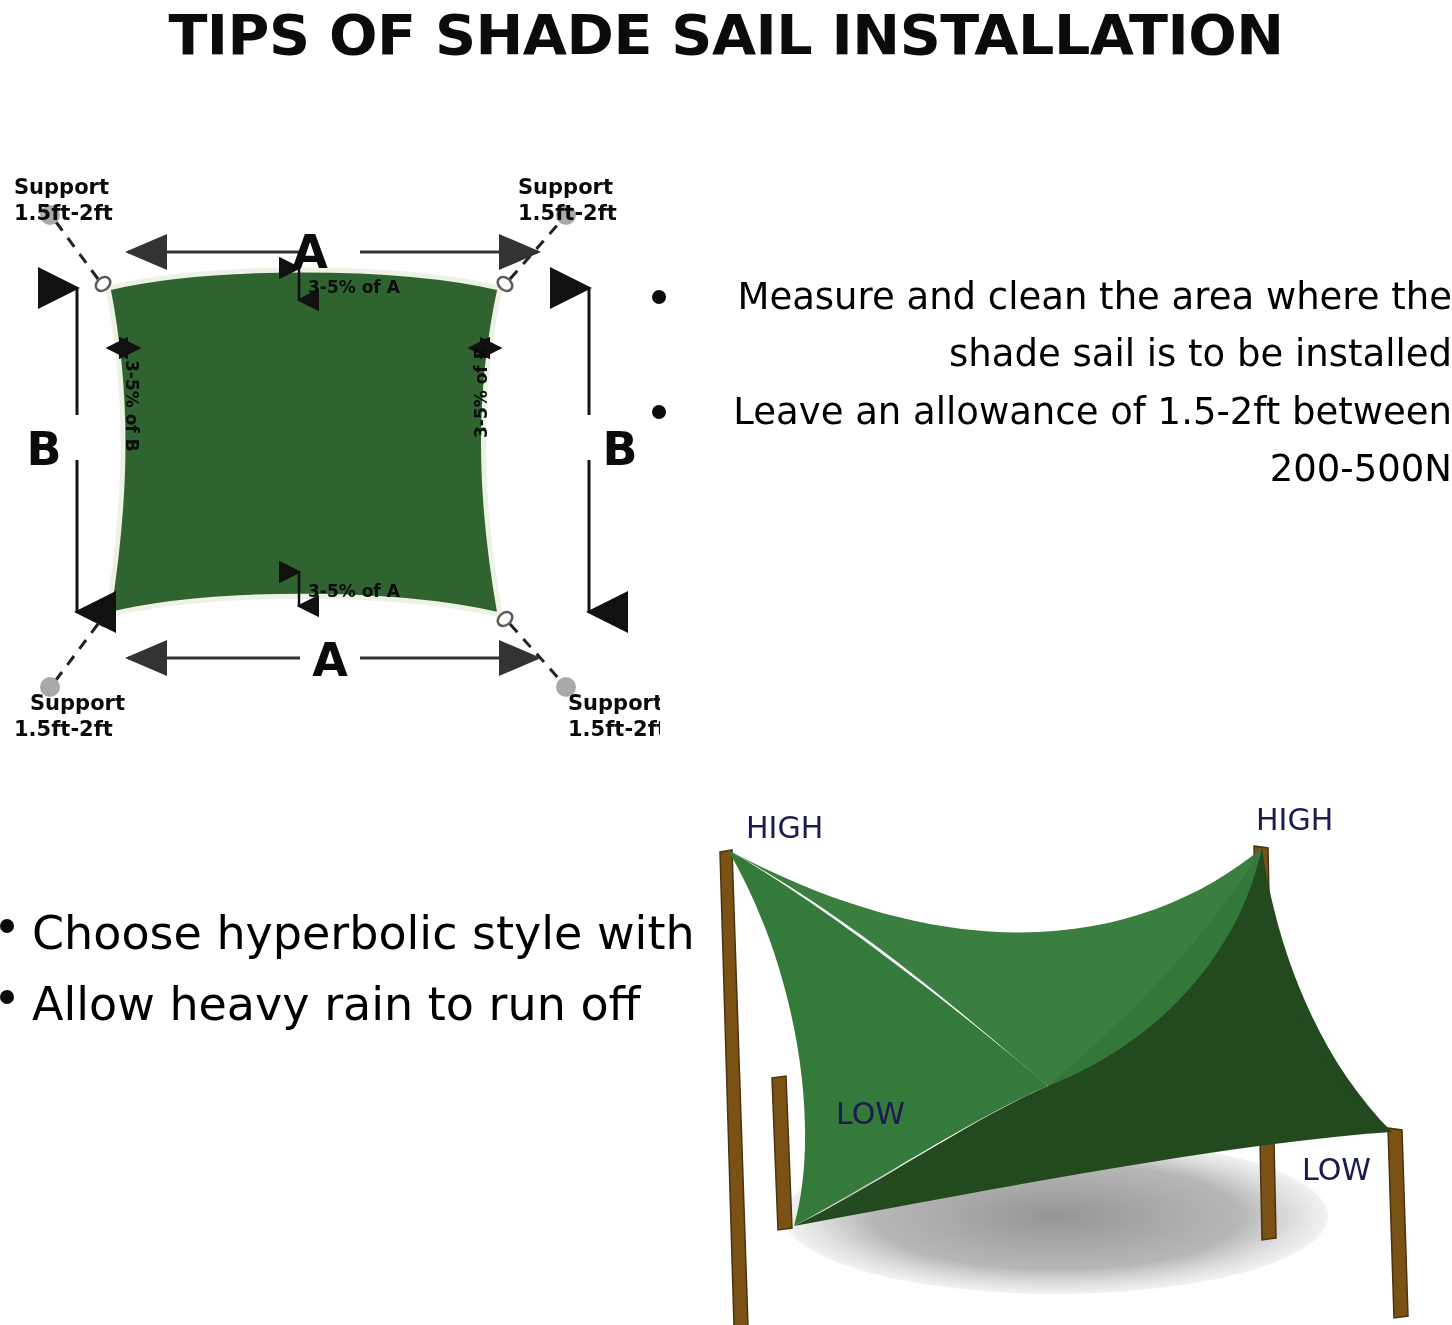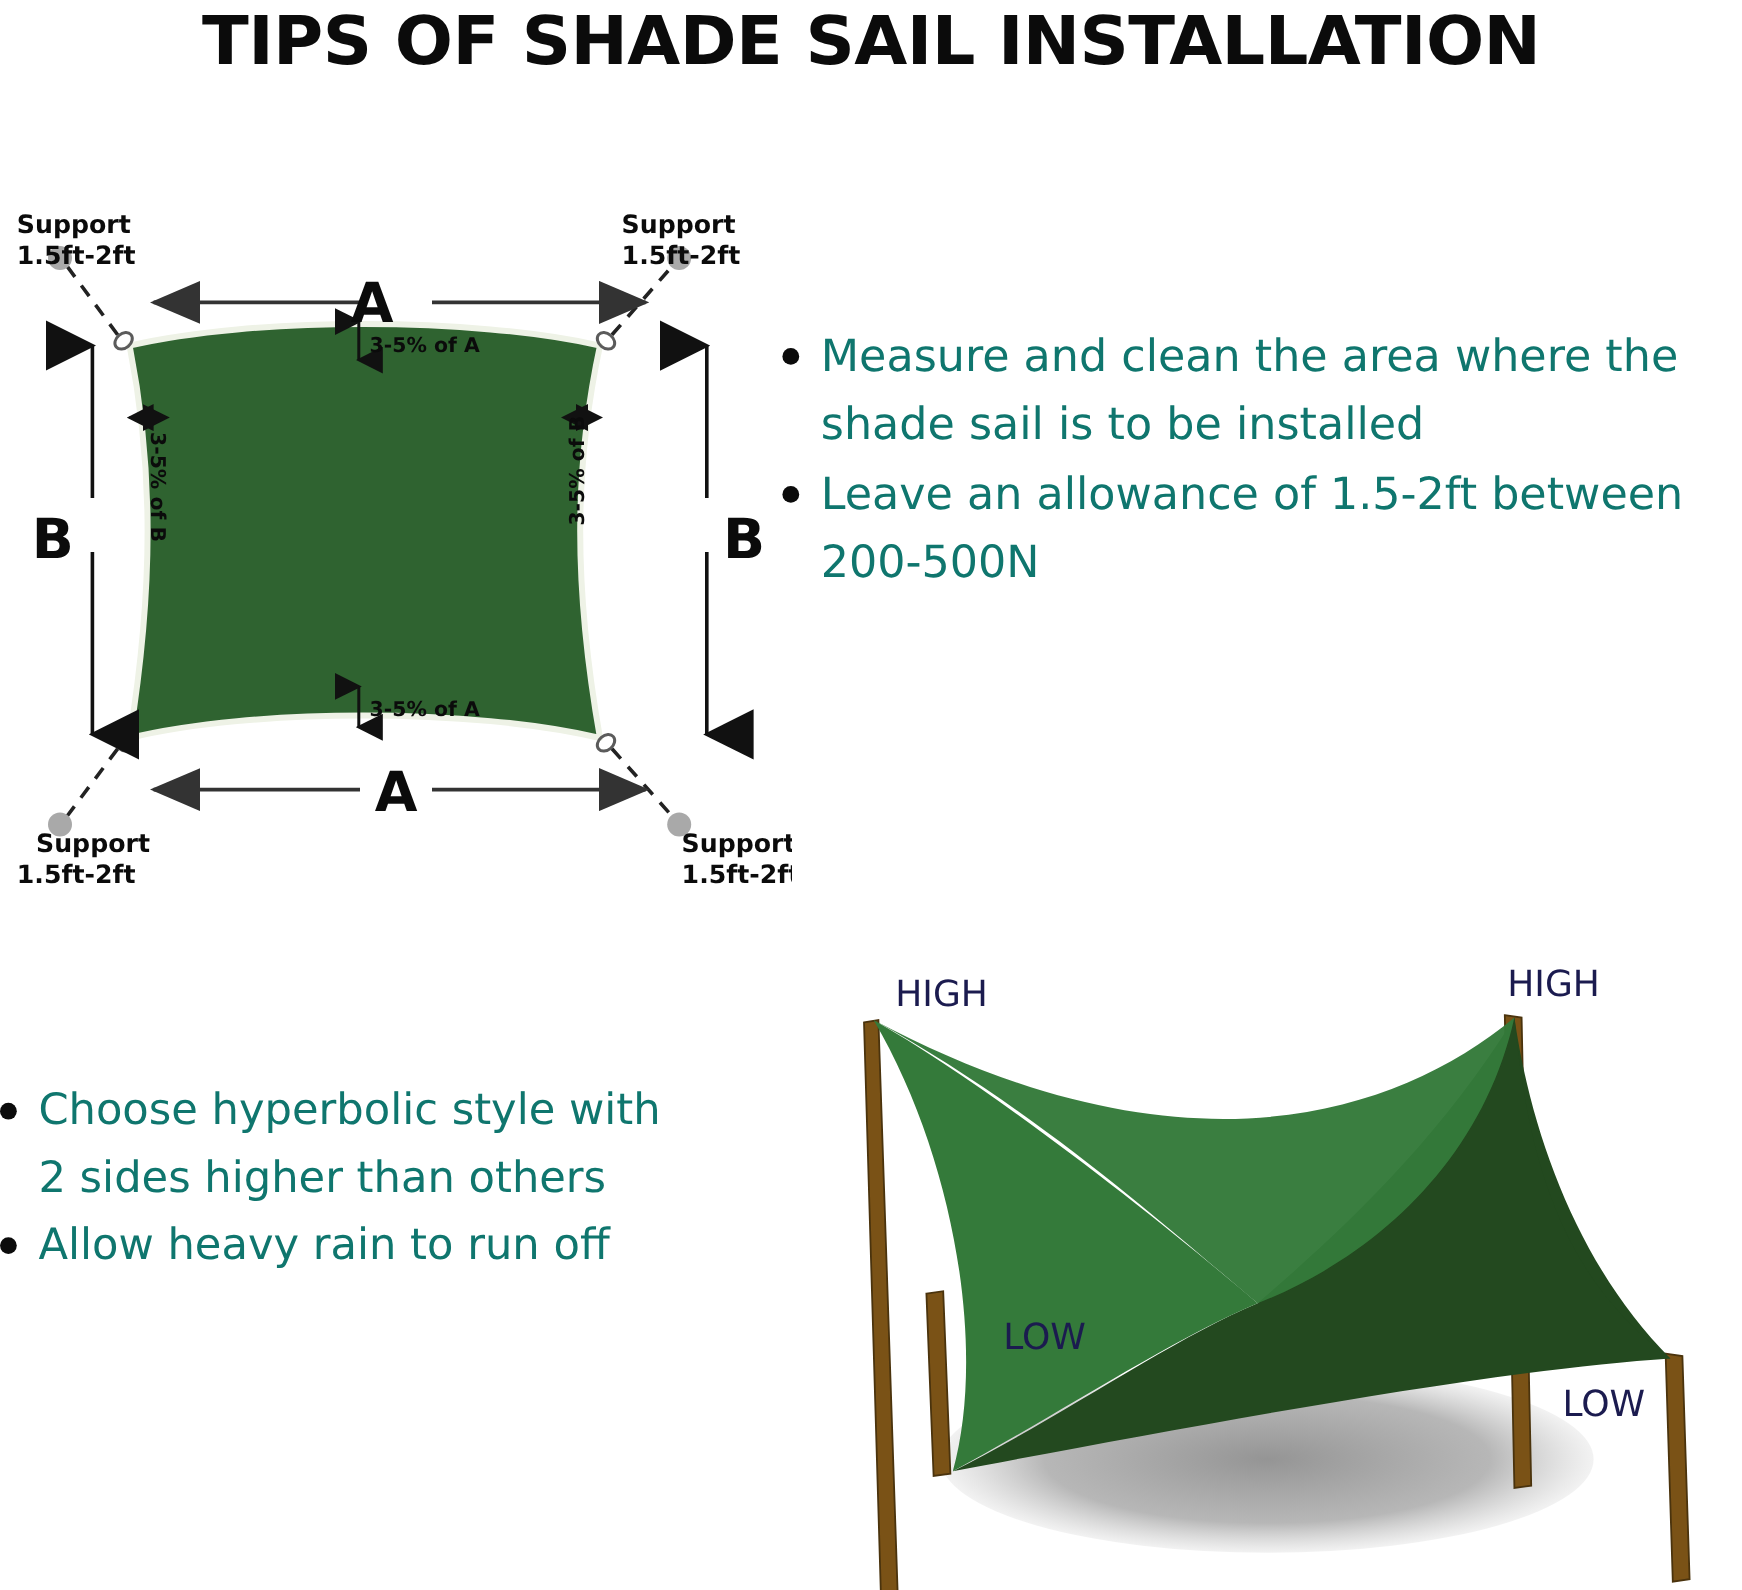--- a/index.html
+++ b/index.html
@@ -72,43 +72,44 @@
     width: 14px;
     height: 14px;
     border-radius: 50%;
     background: #0b0b0b;
     margin-top: 19px;
   }
   .bullet-text {
     flex: 1 1 auto;
     font-family: "DejaVu Sans", sans-serif;
     font-weight: 400;
-    color: #0f766e;
+    color: #000000;
     line-height: 1.55;
+    text-align: right;
   }
 
   #tips-right {
     left: 652px;
     top: 268px;
     width: 800px;
   }
   #tips-right .bullet-text {
     font-size: 37px;
     padding-left: 18px;
     white-space: nowrap;
   }
   #tips-right .bullet-dot { margin-top: 22px; }
 
   #tips-bottom {
     left: 0px;
     top: 898px;
     width: 620px;
   }
   #tips-bottom .bullet-text {
-    font-size: 36px;
+    font-size: 46px;
     padding-left: 18px;
     white-space: nowrap;
   }
   #tips-bottom .bullet-dot { margin-top: 21px; }
 
   
   #hyper-diagram {
     position: absolute;
     left: 676px;
     top: 786px;
@@ -268,26 +269,20 @@
       <span class="bullet-text">200-500N</span>
     </div>
   </li>
 </ul>
 
 <ul class="bullet-list" id="tips-bottom">
   <li>
     <div class="bullet-row">
       <span class="bullet-dot"></span>
       <span class="bullet-text">Choose hyperbolic style with</span>
-    </div>
-  </li>
-  <li>
-    <div class="bullet-row">
-      <span class="bullet-dot" style="visibility:hidden"></span>
-      <span class="bullet-text">2 sides higher than others</span>
     </div>
   </li>
   <li>
     <div class="bullet-row">
       <span class="bullet-dot"></span>
       <span class="bullet-text">Allow heavy rain to run off</span>
     </div>
   </li>
 </ul>
 

